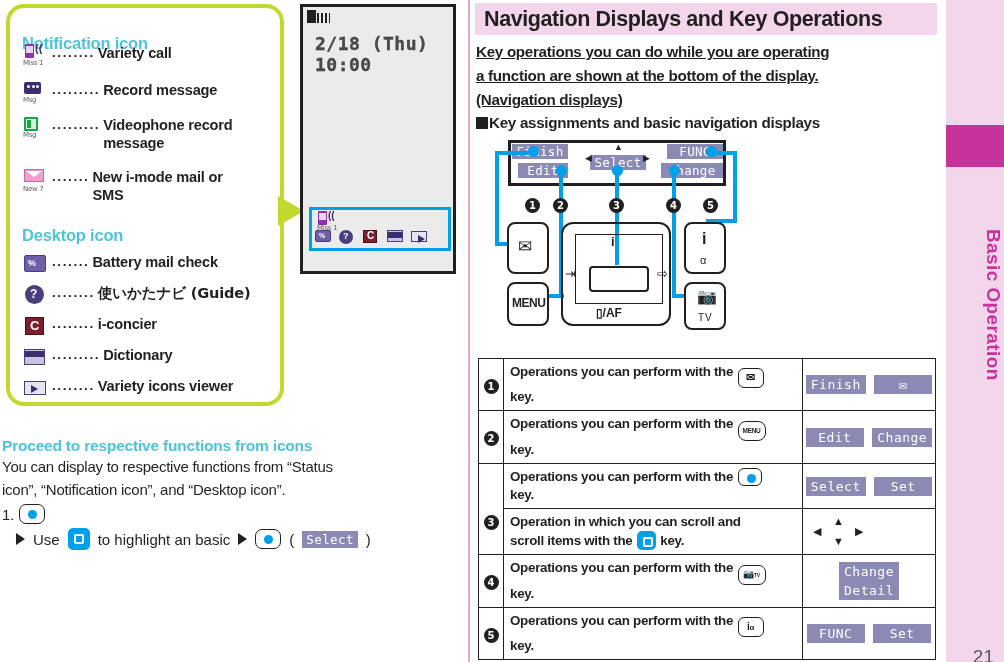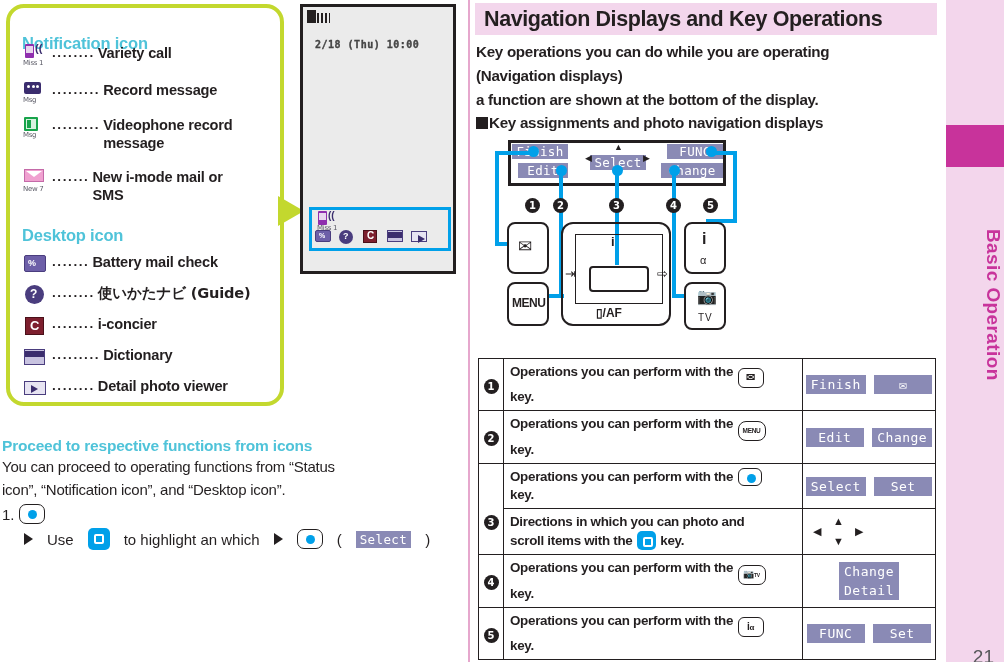--- a/index.html
+++ b/index.html
@@ -72,21 +72,21 @@
   #phone-display{
     position:absolute;left:300px;top:4px;width:156px;height:270px;
     border:3px solid #231f20;background:#ebebeb;box-sizing:border-box;
   }
   #phone-statusbar{position:absolute;left:4px;top:3px;display:flex;gap:1px;}
   .stat-blk{width:9px;height:13px;background:#231f20;}
   .stat-ant{width:13px;height:13px;background:
      linear-gradient(to right,#231f20 2px,transparent 2px) 0 6px/4px 7px repeat-x,
      linear-gradient(to right,#231f20 2px,transparent 2px) 0 3px/4px 10px repeat-x;}
   #phone-clock{
-    position:absolute;left:12px;top:32px;font-size:10px;font-weight:bold;
+    position:absolute;left:12px;top:26px;font-size:18px;font-weight:bold;
     font-family:"DejaVu Sans Mono",monospace;color:#4a4a4a;letter-spacing:.5px;
     -webkit-text-stroke:.3px #333;
   }
   #phone-iconbar{
     position:absolute;left:6px;top:200px;width:142px;height:44px;
     border:3px solid #00a0e9;box-sizing:border-box;
   }
   #phone-missed{position:absolute;left:4px;top:1px;width:24px;height:20px;}
   #phone-desk-icons{position:absolute;left:3px;top:20px;display:flex;gap:7px;align-items:center;}
   #phone-desk-icons .pi{width:17px;height:14px;position:relative;}
@@ -95,21 +95,21 @@
     position:absolute;left:278px;top:196px;width:0;height:0;
     border-top:15px solid transparent;border-bottom:15px solid transparent;
     border-left:26px solid #c3d82e;
   }
 
   
   #proceed-block{position:absolute;left:2px;top:437px;width:440px;}
   #proceed-head{color:#4fc3d9;font-weight:bold;font-size:15.5px;letter-spacing:-.2px;}
   .prose{font-size:15px;line-height:23px;color:#231f20;letter-spacing:-.25px;}
   .step-line{display:flex;align-items:center;gap:4px;font-size:15px;margin-top:3px;}
-  .step-sub{display:flex;align-items:center;gap:14px;font-size:15px;margin-top:4px;margin-left:22px;}
+  .step-sub{display:flex;align-items:center;gap:8px;font-size:15px;margin-top:4px;margin-left:14px;}
   .key-round{
     display:inline-block;width:26px;height:20px;border:1.6px solid #231f20;
     border-radius:7px;position:relative;box-sizing:border-box;vertical-align:middle;
   }
   .key-round:after{content:"";position:absolute;left:8px;top:5px;width:9px;height:9px;border-radius:50%;background:#00a0e9;}
   .key-nav{
     display:inline-block;width:22px;height:22px;background:#00a0e9;border-radius:5px;
     position:relative;vertical-align:middle;box-sizing:border-box;
   }
   .key-nav:after{content:"";position:absolute;left:6px;top:6px;width:10px;height:10px;border:2px solid #fff;box-sizing:border-box;border-radius:2px;}
@@ -124,21 +124,21 @@
 
   
   #right-column{position:absolute;left:474px;top:0;width:470px;height:578px;}
   #section-title{
     position:absolute;left:1px;top:3px;width:462px;height:32px;
     background:#f3d6ec;display:flex;align-items:center;padding-left:9px;
     box-sizing:border-box;
   }
   #section-title span{font-size:21.5px;font-weight:bold;color:#231f20;letter-spacing:-.4px;}
   #intro{position:absolute;left:2px;top:40px;width:460px;}
-  #intro p{margin:0;font-size:15.2px;font-weight:bold;line-height:24px;letter-spacing:-.3px;}
+  #intro p{margin:0;font-size:15.2px;font-weight:bold;line-height:24px;letter-spacing:-.3px;text-decoration:underline;}
   #subhead{display:flex;align-items:center;gap:1px;margin-top:2px;font-size:15.2px;font-weight:bold;letter-spacing:-.3px;}
   .sq{display:inline-block;width:12px;height:12px;background:#231f20;}
 
   
   #nav-diagram{position:absolute;left:10px;top:140px;width:450px;height:215px;}
   #navdisp{
     position:absolute;left:290px;top:2px;width:218px;height:46px;
     border:3px solid #231f20;box-sizing:border-box;background:#fff;
   }
   .navcell{position:absolute;background:#8a8ab5;color:#fff;font-family:"DejaVu Sans Mono",monospace;font-size:12.5px;text-align:center;letter-spacing:.3px;}
@@ -270,21 +270,21 @@
           </span>
         <span class="dots">.........</span>
         <span class="lbl">Dictionary</span>
       </div>
 
       <div class="icon-row" style="left:14px;top:369px;">
         <span class="ic">
             <span class="ic-var"></span>
           </span>
         <span class="dots">........</span>
-        <span class="lbl">Detail photo viewer</span>
+        <span class="lbl">Variety icons viewer</span>
       </div>
     </div>
 
     <div id="callout-arrow"></div>
 
     <div id="phone-display">
       <div id="phone-statusbar">
         <span class="stat-blk"></span>
         <span class="stat-ant"></span>
       </div>
@@ -317,57 +317,57 @@
             </span>
           <span class="pi">
               <span class="ic-var" style="width:16px;height:11px;top:1px"></span>
             </span>
         </div>
       </div>
     </div>
 
     <div id="proceed-block">
       <div id="proceed-head">Proceed to respective functions from icons</div>
-      <div class="prose">You can proceed to operating functions from “Status</div>
+      <div class="prose">You can display to respective functions from “Status</div>
       <div class="prose">icon”, “Notification icon”, and “Desktop icon”.</div>
 
       <div class="step-line">
         <span>1.</span>
         <span class="key-round"></span>
       </div>
 
       <div class="step-sub">
         <span class="tri"></span>
         <span>Use</span>
         <span class="key-nav"></span>
-        <span>to highlight an which</span>
+        <span>to highlight an basic</span>
         <span class="tri"></span>
         <span class="key-round"></span>
         <span>(</span>
         <span class="navtag">Select</span>
         <span>)</span>
       </div>
     </div>
   </div>
 
   <div id="center-rule"></div>
 
   <div id="right-column">
 
     <div id="section-title">
       <span>Navigation Displays and Key Operations</span>
     </div>
 
     <div id="intro">
       <p>Key operations you can do while you are operating</p>
+      <p>a function are shown at the bottom of the display.</p>
       <p>(Navigation displays)</p>
-      <p>a function are shown at the bottom of the display.</p>
       <div id="subhead">
         <span class="sq"></span>
-        <span>Key assignments and photo navigation displays</span>
+        <span>Key assignments and basic navigation displays</span>
       </div>
     </div>
 
     <div id="nav-diagram">
 
       <div id="navdisp" style="left:24px;top:0;width:218px;height:46px;">
         <span class="navcell" style="left:1px;top:1px;width:56px;">Finish</span>
         <span class="navcell" style="left:7px;top:20px;width:50px;">Edit</span>
         <span class="navcell" style="left:79px;top:12px;width:56px;">Select</span>
         <span class="navcell" style="left:156px;top:1px;width:56px;">FUNC</span>
@@ -472,21 +472,21 @@
             <br><span>key.</span>
           </td>
           <td class="c-nav">
             <span class="navchip">Select</span>
             <span class="navchip">Set</span>
           </td>
         </tr>
 
         <tr>
           <td class="c-desc">
-            <span>Directions in which you can photo and</span><br>
+            <span>Operation in which you can scroll and</span><br>
             <span>scroll items with the</span>
             <span class="inline-key key-nav" style="width:19px;height:19px;"></span>
             <span>key.</span>
           </td>
           <td class="c-nav">
             <div style="position:relative;height:34px;">
               <span style="position:absolute;left:30px;top:0;font-size:11px;">▲</span>
               <span style="position:absolute;left:30px;top:20px;font-size:11px;">▼</span>
               <span style="position:absolute;left:10px;top:10px;font-size:11px;">◀</span>
               <span style="position:absolute;left:52px;top:10px;font-size:11px;">▶</span>

